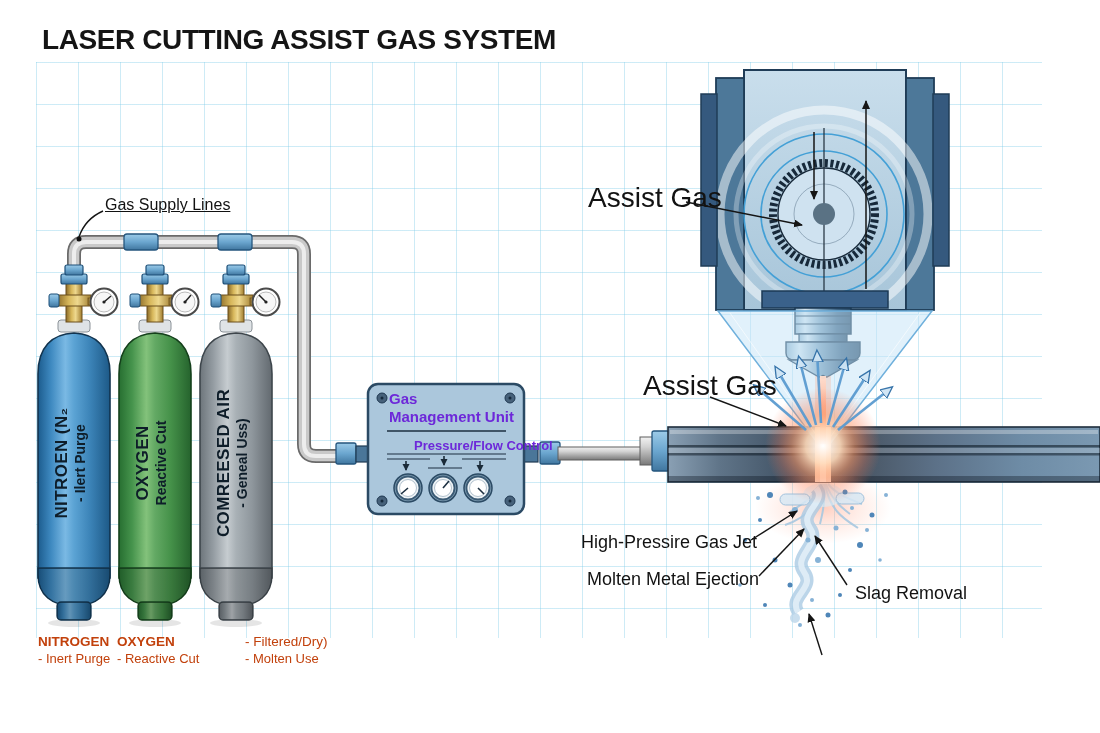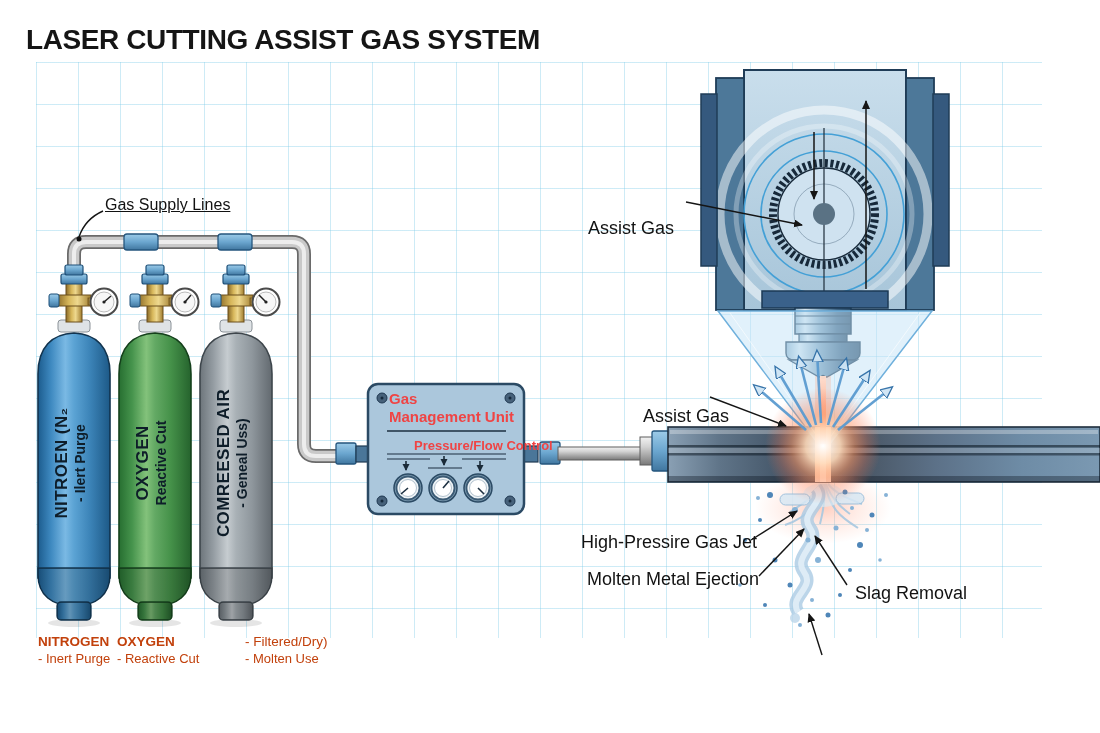--- a/index.html
+++ b/index.html
@@ -7,26 +7,26 @@
           font-family:"Liberation Sans","DejaVu Sans",sans-serif;color:#121212;}
   .grid{position:absolute;left:36px;top:62px;width:1006px;height:576px;
         background-image:linear-gradient(to right,rgba(125,203,232,0.38) 1px,transparent 1px),
                          linear-gradient(to bottom,rgba(125,203,232,0.38) 1px,transparent 1px);
         background-size:42px 42px;}
   svg.art{position:absolute;left:0;top:0;}
   .lbl{position:absolute;white-space:nowrap;color:#121212;}
   .title{font-size:28px;font-weight:700;letter-spacing:-0.4px;color:#151515;}
   .ann{font-size:18px;}
   .ann-sm{font-size:16px;}
-  .assist{font-size:18px;margin-top:36px;}
+  .assist{font-size:28px;}
   .cyl-label{position:absolute;width:250px;height:44px;transform:rotate(-90deg);
              transform-origin:center;text-align:center;color:#0e1d29;line-height:1.15;}
   .cyl-name{font-size:17px;font-weight:700;letter-spacing:0.4px;}
   .cyl-sub{font-size:14px;font-weight:600;}
-  .gmu-txt{color:#ef4444;font-weight:600;}
+  .gmu-txt{color:#6d28d9;font-weight:600;}
   .gmu-main{font-size:15px;line-height:18px;}
   .gmu-sub{font-size:13px;}
   .legend-col{position:absolute;top:633px;line-height:17px;font-size:13px;color:#c2410c;}
   .legend-name{font-weight:700;font-size:13.5px;}
   .wp-label{line-height:21px;}
 </style>
 </head>
 <body>
 
 <div class="canvas">
@@ -370,21 +370,21 @@
       <path d="M103,211 Q85,219 79,237"></path>
       <line x1="686" y1="202" x2="802" y2="225" marker-end="url(#ah)"></line>
       <line x1="710" y1="397" x2="786" y2="426" marker-end="url(#ah)"></line>
       <line x1="751" y1="540" x2="797" y2="511" marker-end="url(#ah)"></line>
       <line x1="759" y1="576" x2="804" y2="529" marker-end="url(#ah)"></line>
       <line x1="847" y1="585" x2="815" y2="536" marker-end="url(#ah)"></line>
       <line x1="822" y1="655" x2="809" y2="614" marker-end="url(#ah)"></line>
     </g>
   </svg>
 
-  <div class="lbl title" style="left:26px;top:24px;">LASER CUTTING ASSIST GAS SYSTEM</div>
+  <div class="lbl title" style="left:42px;top:24px;">LASER CUTTING ASSIST GAS SYSTEM</div>
 
   <div class="lbl ann-sm" style="left:105px;top:196px;text-decoration:underline;">Gas Supply Lines</div>
 
   <div class="lbl assist" style="left:588px;top:182px;">Assist Gas</div>
 
   <div class="lbl assist" style="left:643px;top:370px;">Assist Gas</div>
 
   <div class="lbl gmu-txt gmu-main" style="left:389px;top:390px;">
     <div>Gas</div>
     <div>Management Unit</div>

